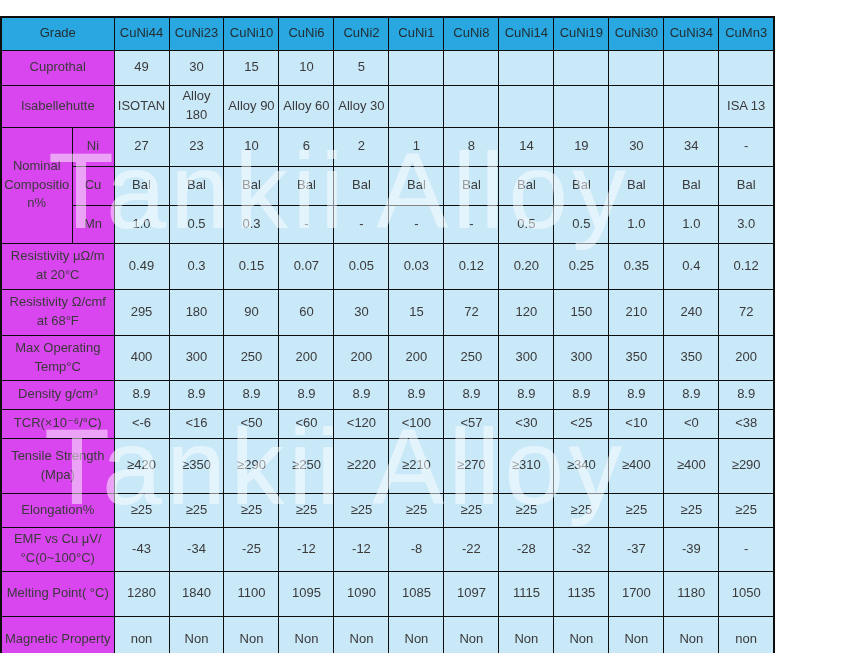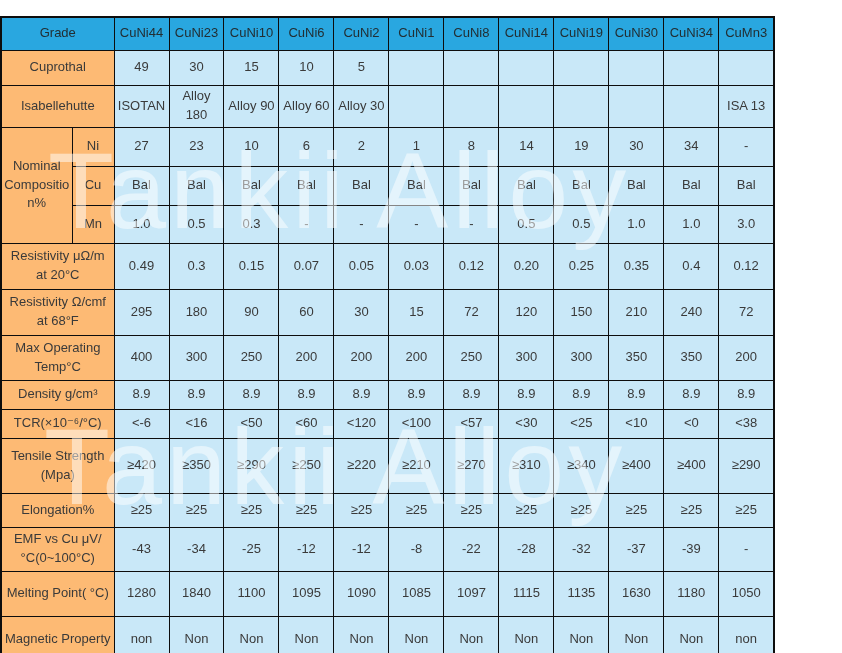--- a/index.html
+++ b/index.html
@@ -29,21 +29,21 @@
   }
   table.props{border:2px solid #0d0d0d;}
   table.props th{
     background:#29a7e0;
     color:#222e33;
     font-weight:normal;
     font-size:13px;
   }
   td.cell{background:#c9e8f8;}
   td.rowlabel, td.grouplabel, td.sublabel{
-    background:#fdba74;
+    background:#d946ef;
     font-size:12.5px;
     color:#3a3a3a;
   }
   td.grouplabel{
     overflow-wrap:anywhere;
     word-break:break-word;
     padding:1px 4px;
   }
   .watermark{
     position:absolute;
@@ -298,21 +298,21 @@
           <td class="rowlabel" colspan="2">Melting Point( °C)</td>
           <td class="cell">1280</td>
           <td class="cell">1840</td>
           <td class="cell">1100</td>
           <td class="cell">1095</td>
           <td class="cell">1090</td>
           <td class="cell">1085</td>
           <td class="cell">1097</td>
           <td class="cell">1115</td>
           <td class="cell">1135</td>
-          <td class="cell">1630</td>
+          <td class="cell">1700</td>
           <td class="cell">1180</td>
           <td class="cell">1050</td>
         </tr>
         <tr style="height: 48px;">
           <td class="rowlabel" colspan="2">Magnetic Property</td>
           <td class="cell">non</td>
           <td class="cell">Non</td>
           <td class="cell">Non</td>
           <td class="cell">Non</td>
           <td class="cell">Non</td>

